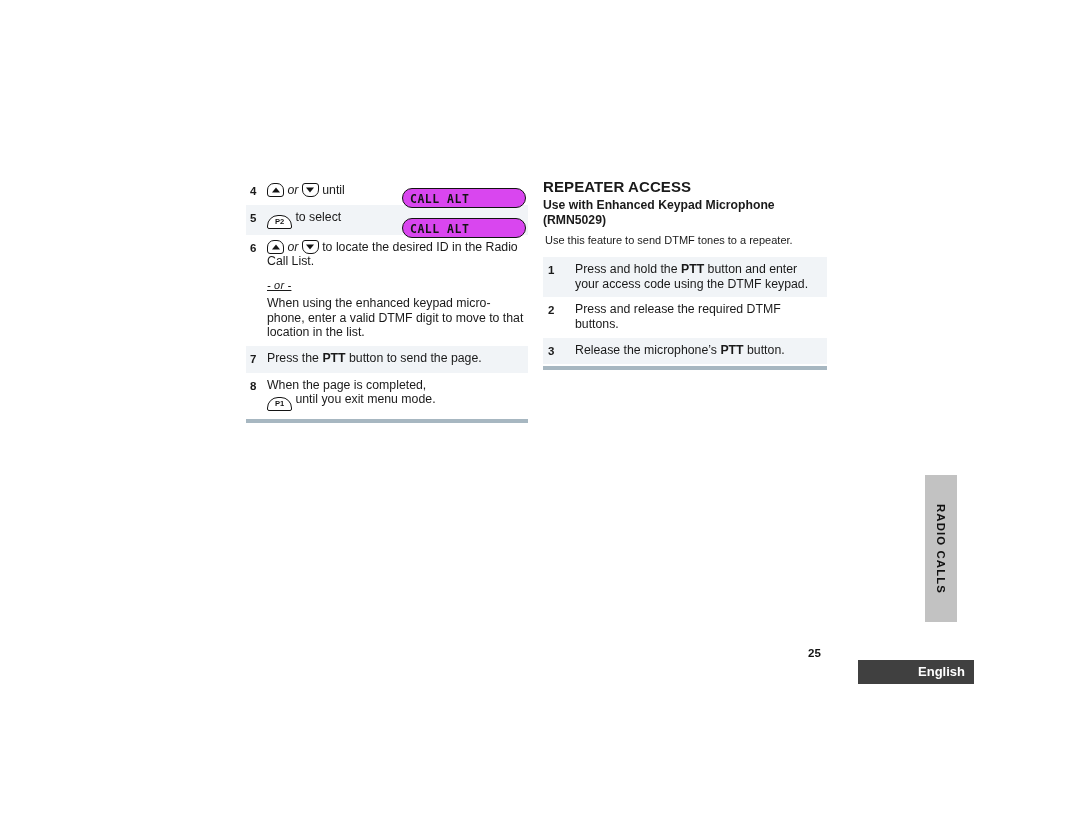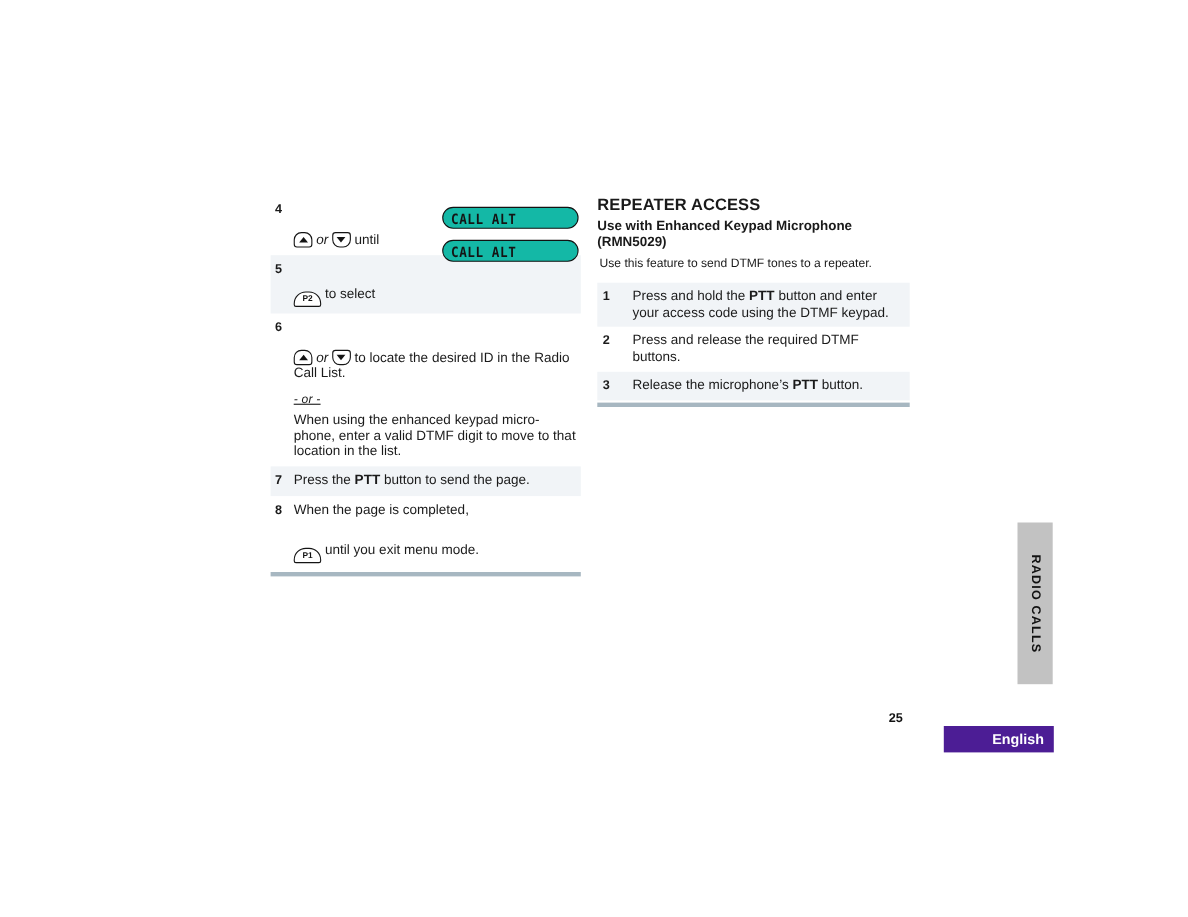--- a/index.html
+++ b/index.html
@@ -105,21 +105,20 @@
     height: 4px;
     background: #a7b7c1;
     margin-top: 2px;
   }
 
   
   .btn-icon {
     display: inline-block;
     vertical-align: -4px;
     position: relative;
-    margin-top: 28px;
   }
   
   .key-arrow {
     width: 17px;
     height: 14px;
     border: 1.6px solid #141414;
     border-radius: 7px 7px 3px 3px;
     box-sizing: border-box;
     position: relative;
     display: inline-block;
@@ -161,21 +160,21 @@
   }
 
   
   .lcd {
     position: absolute;
     width: 124px;
     height: 20px;
     border: 1.8px solid #121212;
     border-radius: 10px;
     box-sizing: border-box;
-    background: #14b8a6;
+    background: #d946ef;
   }
   .lcd-text {
     position: absolute;
     left: 7px;
     top: 2px;
     font-family: "DejaVu Sans Mono", monospace;
     font-size: 11.5px;
     font-weight: bold;
     letter-spacing: 0.5px;
     color: #141414;
@@ -212,23 +211,23 @@
     left: 808px;
     top: 647px;
     font-size: 11.5px;
     font-weight: bold;
     color: #111;
   }
   .lang-box {
     position: absolute;
     left: 858px;
     top: 660px;
-    width: 100px;
+    width: 116px;
     height: 24px;
-    background: #4c1d95;
+    background: #404040;
   }
   .lang-label {
     position: absolute;
     right: 9px;
     top: 4px;
     color: #ffffff;
     font-size: 13px;
     font-weight: bold;
   }
 </style>

